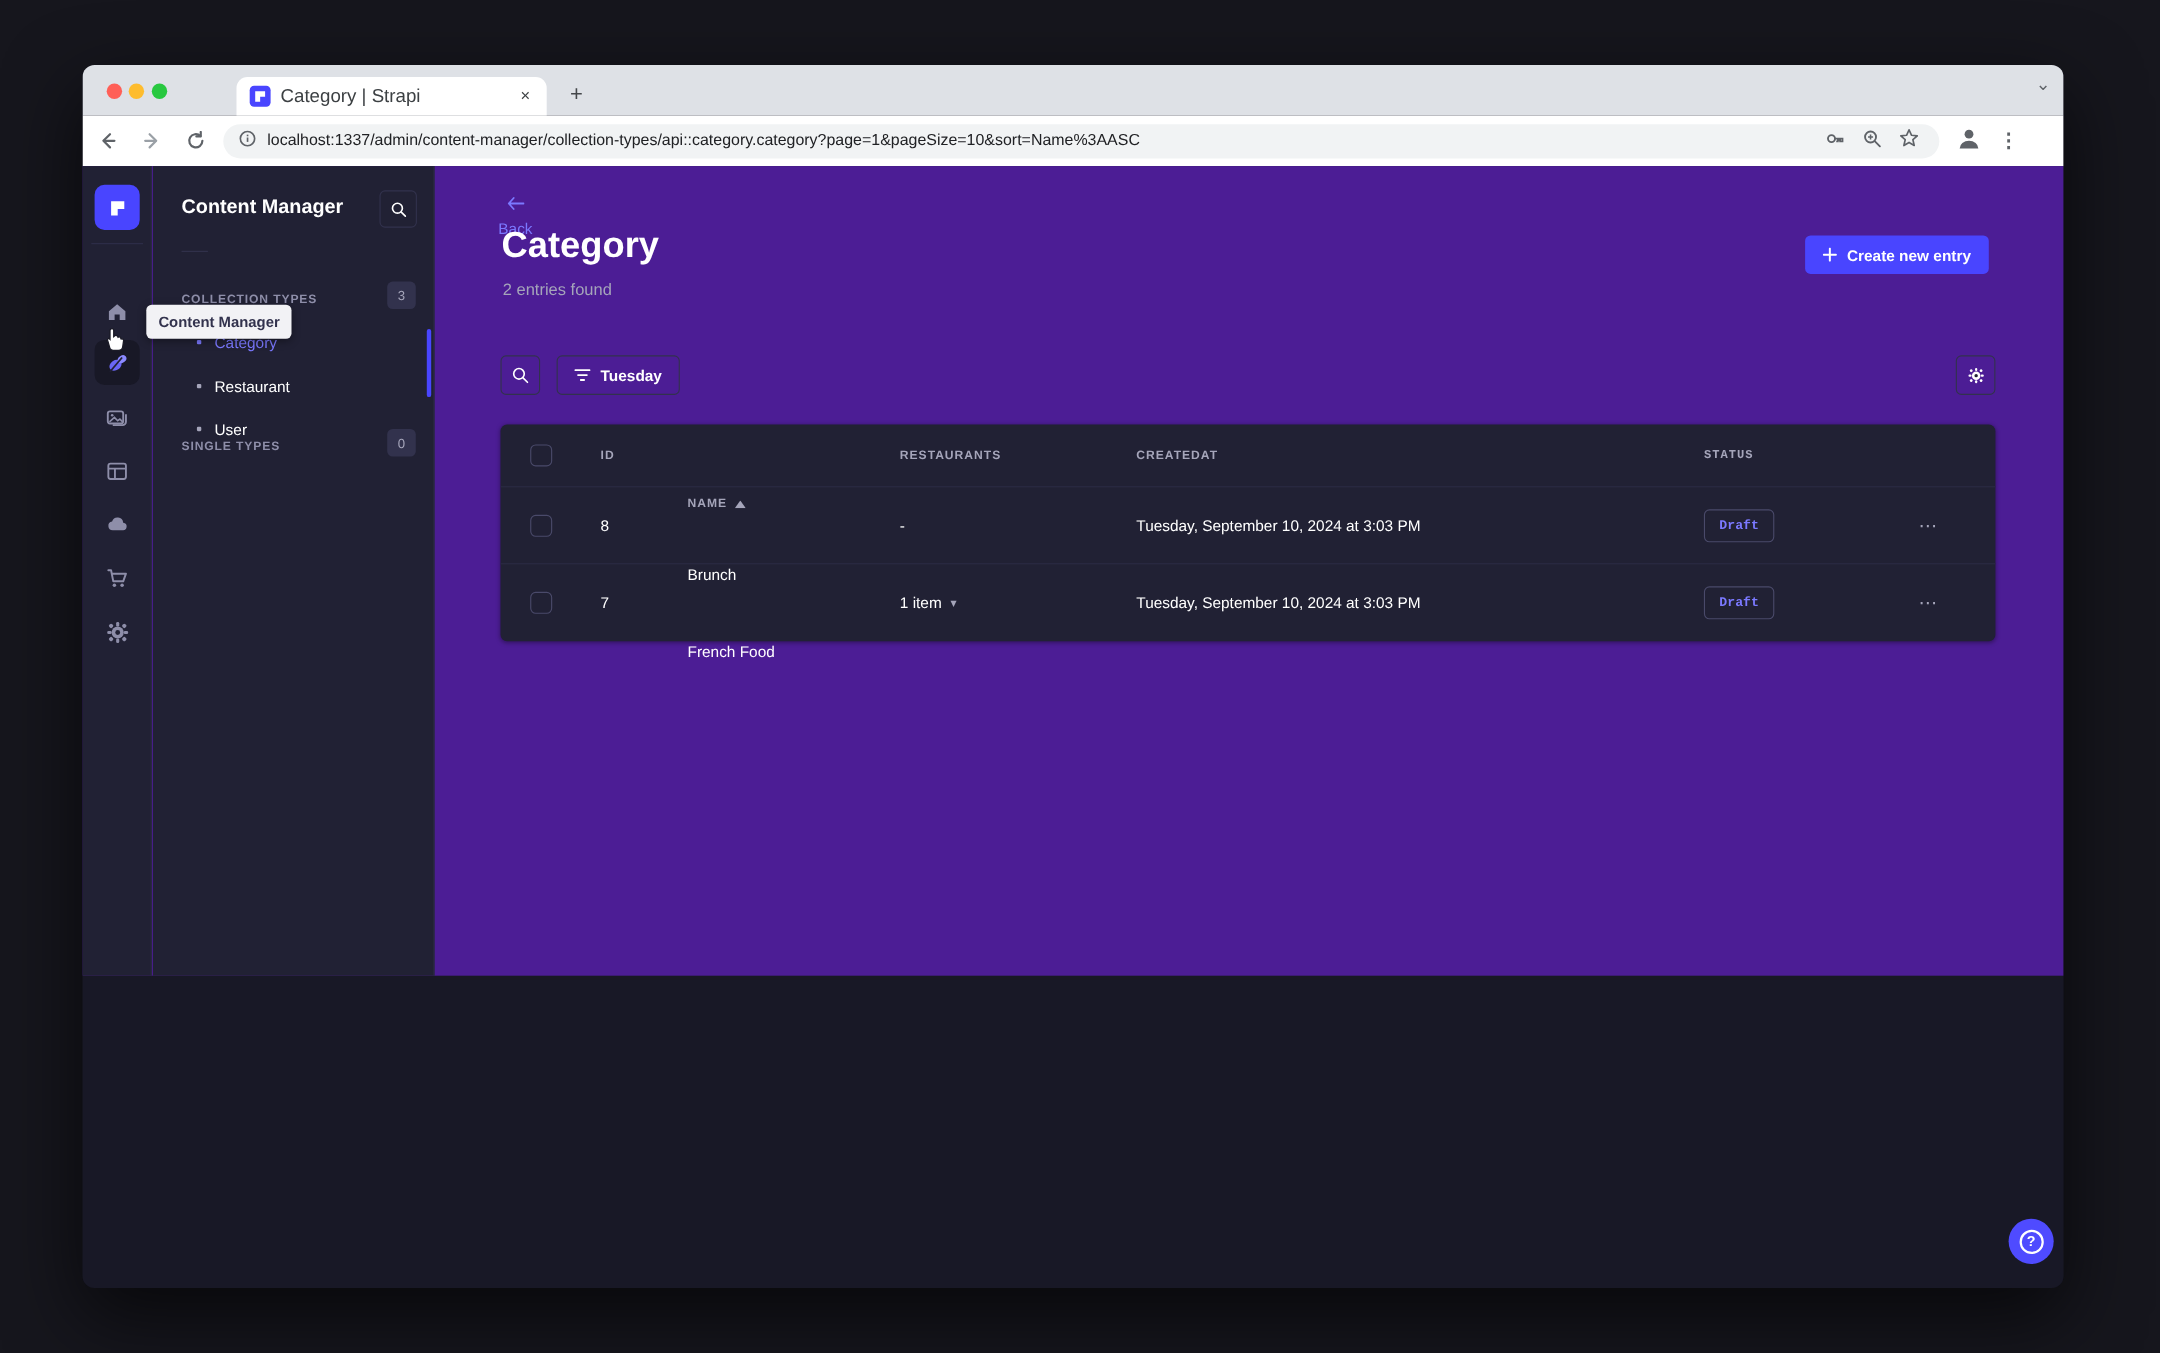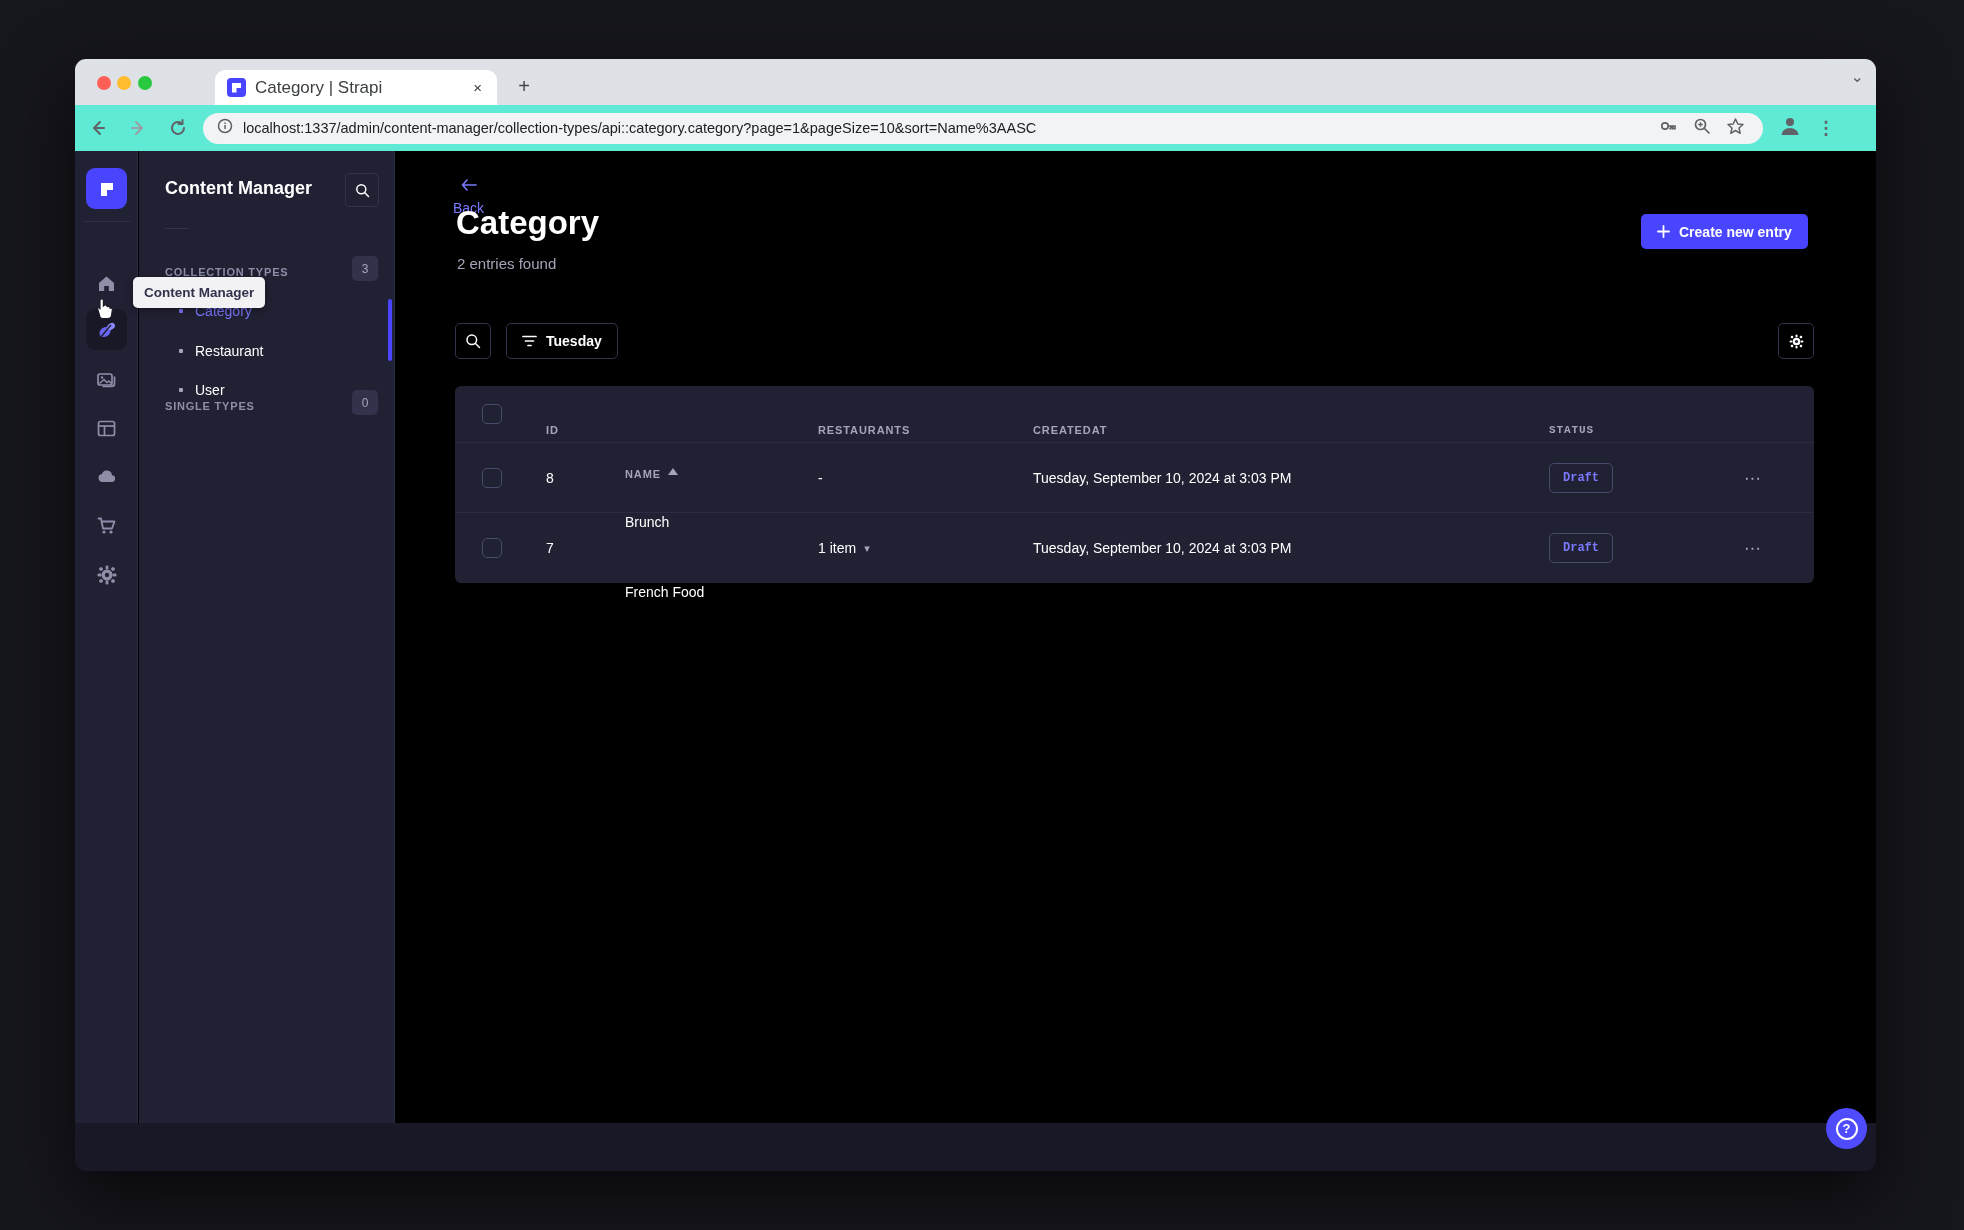--- a/index.html
+++ b/index.html
@@ -17,30 +17,30 @@
   .tab { position:absolute; left:140px; top:11px; width:282px; height:35px; background:#ffffff;
          border-radius:10px 10px 0 0; display:flex; align-items:center; padding:0 12px; gap:9px; }
   .favicon { width:19px; height:19px; border-radius:4px; background:#4945ff; position:relative; flex:none; }
   .favicon svg { position:absolute; left:3px; top:3px; }
   .tab-title { font-size:17px; color:#3c4043; flex:1; white-space:nowrap; overflow:hidden; }
   .tab-close { font-size:15px; color:#3c4043; cursor:default; padding:0 3px; }
   .newtab { position:absolute; left:434px; top:12px; width:30px; height:30px; text-align:center;
             line-height:30px; font-size:20px; color:#44474a; border-radius:50%; }
   .tab-overflow { position:absolute; right:12px; top:8px; font-size:16px; color:#5f6368; }
 
-  .toolbar { position:absolute; left:0; top:46px; width:100%; height:46px; background:#5eead4; display:flex; align-items:center; }
+  .toolbar { position:absolute; left:0; top:46px; width:100%; height:46px; background:#ffffff; display:flex; align-items:center; }
   .nav-ic { width:34px; height:34px; display:flex; align-items:center; justify-content:center; margin-left:6px; border-radius:50%; flex:none; }
   .urlpill { position:relative; margin-left:8px; height:31px; width:1560px; background:#f1f3f4; border-radius:16px;
              display:flex; align-items:center; padding:0 14px; gap:10px; }
   .url-text { font-size:14.5px; color:#202124; white-space:nowrap; overflow:hidden; flex:1; }
   .pill-right { display:flex; align-items:center; gap:15px; padding-right:4px; }
   .chrome-right { display:flex; align-items:center; gap:14px; margin-left:14px; }
 
   
-  .app { position:absolute; left:0; top:92px; width:100%; height:972px; background:#000000; }
+  .app { position:absolute; left:0; top:92px; width:100%; height:736px; background:#4c1d95; }
 
   .rail { position:absolute; left:0; top:0; width:63px; height:100%; background:#212134; border-right:1px solid #2b2b44; }
   .rail-logo { position:absolute; left:11px; top:17px; width:41px; height:41px; background:#4945ff; border-radius:9px; display:flex; align-items:center; justify-content:center; }
   .rail-sep { position:absolute; left:8px; top:70px; width:47px; height:1px; background:#2e2e4a; }
   .rail-btn { position:absolute; left:11px; width:41px; height:41px; border-radius:9px; display:flex; align-items:center; justify-content:center; }
   .rail-btn.active { background:#181826; }
 
   .subnav { position:absolute; left:64px; top:0; width:256px; height:100%; background:#212134; border-right:1px solid #2b2b44; }
   .subnav-title { position:absolute; left:26px; top:27px; font-size:18px; font-weight:bold; color:#ffffff; }
   .subnav-search { position:absolute; left:206px; top:22px; width:34px; height:34px; border:1px solid #32324d; border-radius:5px; display:flex; align-items:center; justify-content:center; }
@@ -69,21 +69,21 @@
   .filter-row-search { position:absolute; left:59px; top:172px; width:36px; height:36px; border:1px solid #32324d; border-radius:5px; display:flex; align-items:center; justify-content:center; }
   .filters-btn { position:absolute; left:110px; top:172px; height:36px; padding:0 15px; border:1px solid #32324d; border-radius:5px;
                  display:flex; align-items:center; gap:9px; color:#ffffff; font-size:14px; font-weight:600; }
   .cog-btn { position:absolute; left:1382px; top:172px; width:36px; height:36px; border:1px solid #32324d; border-radius:5px; display:flex; align-items:center; justify-content:center; }
 
   .card { position:absolute; left:59px; top:235px; width:1359px; height:197px; background:#212134; border-radius:6px; box-shadow:0 1px 4px rgba(0,0,0,.35); }
   .thead { position:absolute; left:0; top:0; width:100%; height:56px; }
   .trow { position:absolute; left:0; width:100%; height:70px; border-top:1px solid #2b2b44; }
   .checkbox { position:absolute; left:27px; width:20px; height:20px; border:1px solid #4a4a6a; border-radius:5px; background:transparent; }
   .thead .checkbox { top:18px; } .trow .checkbox { top:25px; }
-  .hcell { position:absolute; top:38px; font-size:11px; font-weight:bold; letter-spacing:.9px; color:#a5a5ba; display:flex; gap:7px; }
+  .hcell { position:absolute; top:22px; font-size:11px; font-weight:bold; letter-spacing:.9px; color:#a5a5ba; display:flex; align-items:center; gap:7px; }
   .ccell { position:absolute; top:0; height:70px; display:flex; align-items:center; font-size:14px; color:#ffffff; gap:8px; }
   .col-id { left:91px; } .col-name { left:170px;margin-top:44px; } .col-rest { left:363px; } .col-date { left:578px; } .col-status { left:1094px;font-family:Liberation Mono, monospace; }
   .caret { color:#a5a5ba; font-size:11px; }
   .badge { height:30px; padding:0 13px; border:1px solid #4a4a6a; border-radius:5px; background:#212134;
            display:flex; align-items:center; color:#7b79ff; font-size:12px; font-weight:600; }
   .more { position:absolute; left:1283px; top:0; height:70px; width:30px; display:flex; align-items:center; justify-content:center; color:#a5a5ba; font-size:17px; letter-spacing:1px; }
 
   .help-fab { position:absolute; left:1430px; top:957px; width:41px; height:41px; border-radius:50%; background:#4f4bff;
               display:flex; align-items:center; justify-content:center; }
   .help-q { width:22px; height:22px; border:2px solid #ffffff; border-radius:50%; color:#ffffff; font-size:13px; font-weight:bold;

